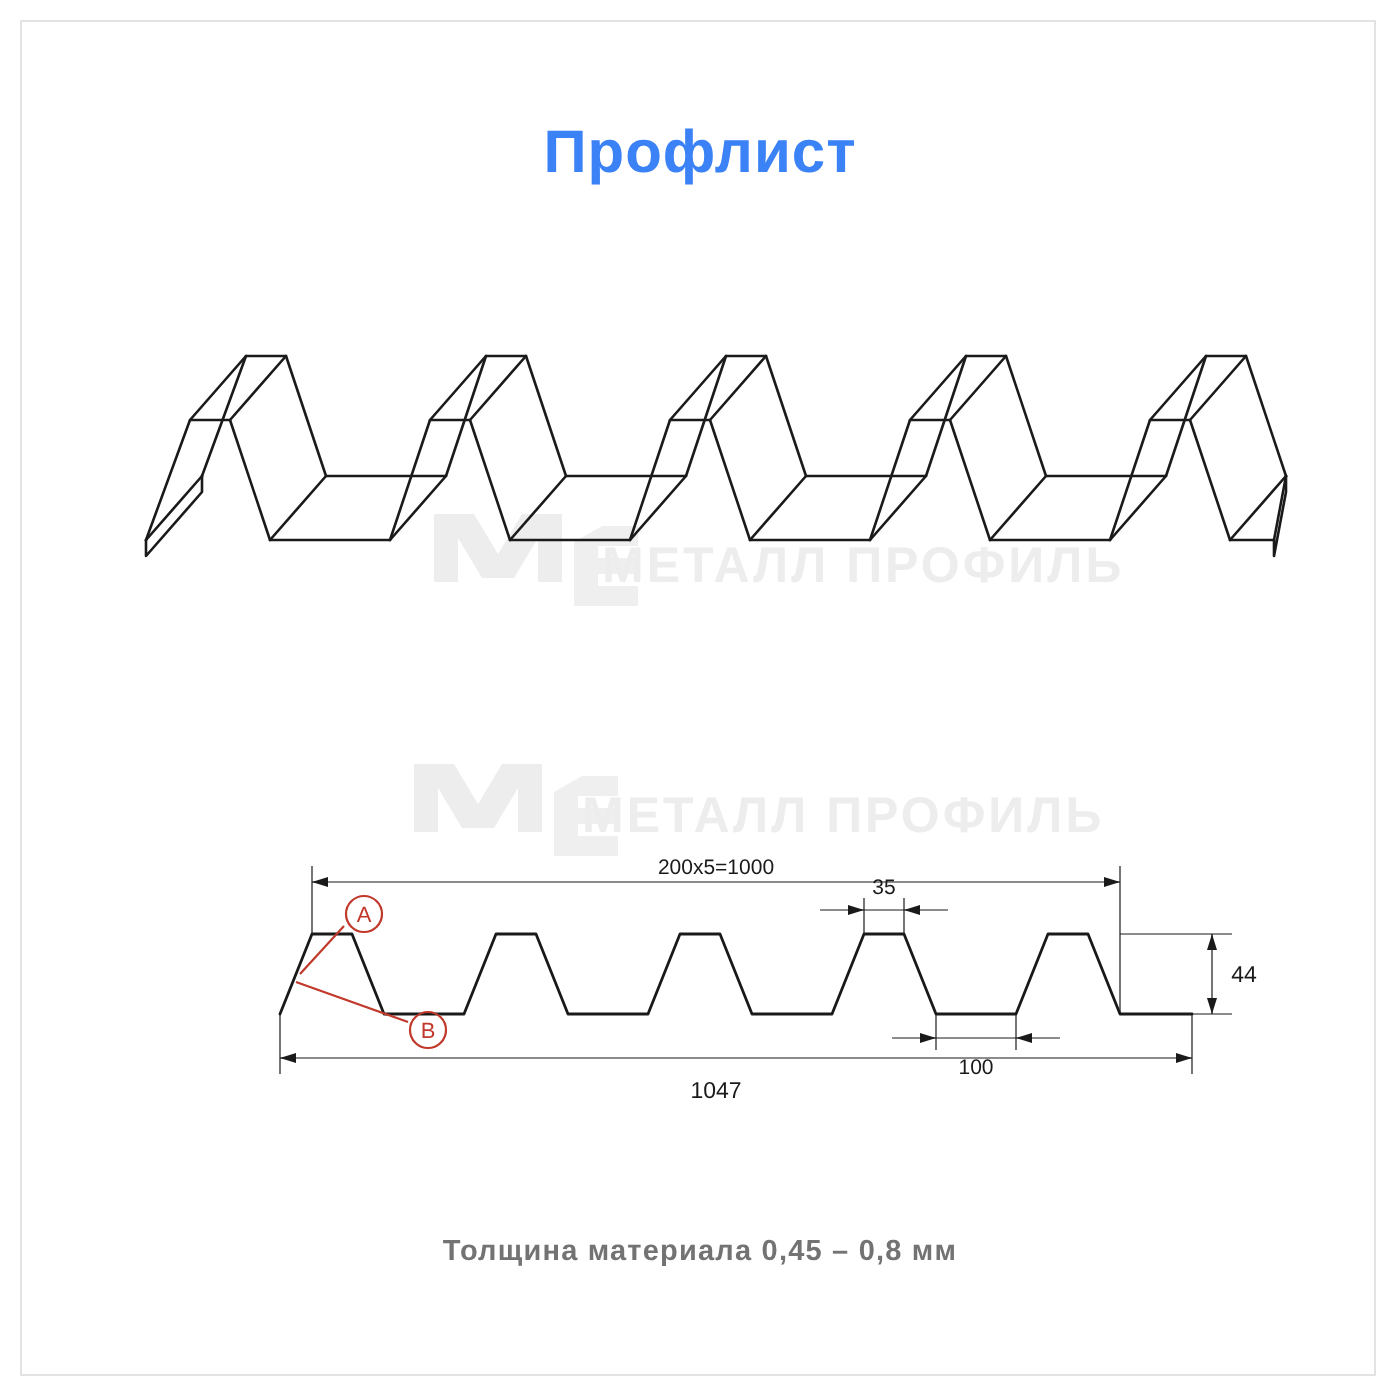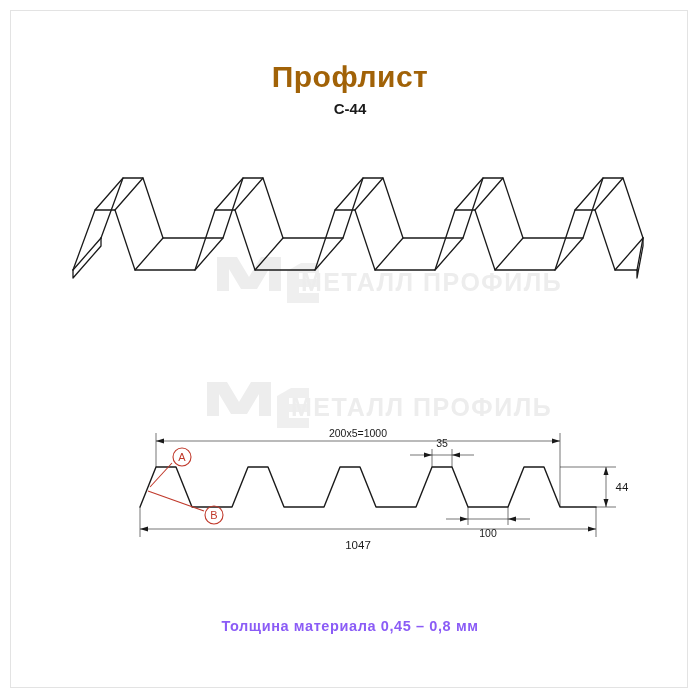--- a/index.html
+++ b/index.html
@@ -32,40 +32,40 @@
     pointer-events: none;
   }
   .title {
     position: absolute;
     left: 0; top: 60px;
     width: 700px;
     text-align: center;
     font-size: 30px;
     font-weight: bold;
     letter-spacing: 0.5px;
-    color: #a16207;
+    color: #3b82f6;
   }
   .subtitle {
     position: absolute;
     left: 0; top: 100px;
     width: 700px;
     text-align: center;
     font-size: 15px;
     font-weight: bold;
     color: #1a1a1a;
   }
   .footer-note {
     position: absolute;
     left: 0; top: 618px;
     width: 700px;
     text-align: center;
     font-size: 14.5px;
     font-weight: bold;
     letter-spacing: 0.6px;
-    color: #8b5cf6;
+    color: #737373;
   }
   .iso-wrap {
     position: absolute;
     left: 55px; top: 160px;
     width: 600px;
     height: 150px;
   }
   .sec-wrap {
     position: absolute;
     left: 110px; top: 385px;
@@ -84,21 +84,20 @@
   text { font-family: "Liberation Sans", sans-serif; }
 </style>
 </head>
 <body>
 
 <div class="page">
 
   <div class="frame-border"></div>
 
   <div class="title">Профлист</div>
-  <div class="subtitle">С-44</div>
 
   <div class="wm wm1">
     <svg width="330" height="70" viewBox="0 0 330 70">
       <g fill="#ededed">
         <path d="M2 46 L2 12 L22 12 L34 32 L46 12 L66 12 L66 46 L54 46 L54 24 L42 44 L26 44 L14 24 L14 46 Z"></path>
         <path d="M72 58 L72 26 L86 18 L104 18 L104 28 L84 28 L84 34 L102 34 L102 42 L84 42 L84 48 L104 48 L104 58 Z" opacity="0.9"></path>
       </g>
       <text x="86" y="46" font-size="25" font-weight="bold" fill="#ededed" letter-spacing="1.5">МЕТАЛЛ ПРОФИЛЬ</text>
     </svg>
   </div>

